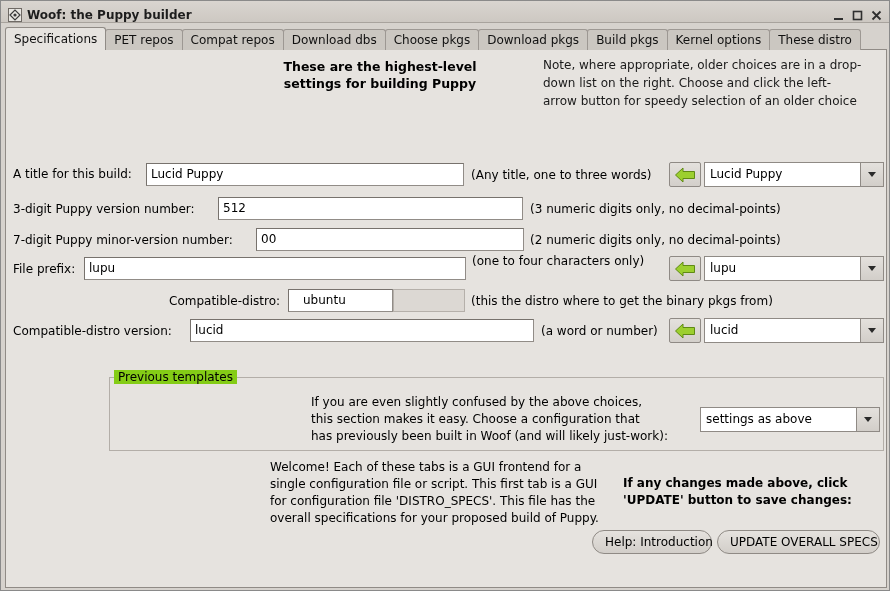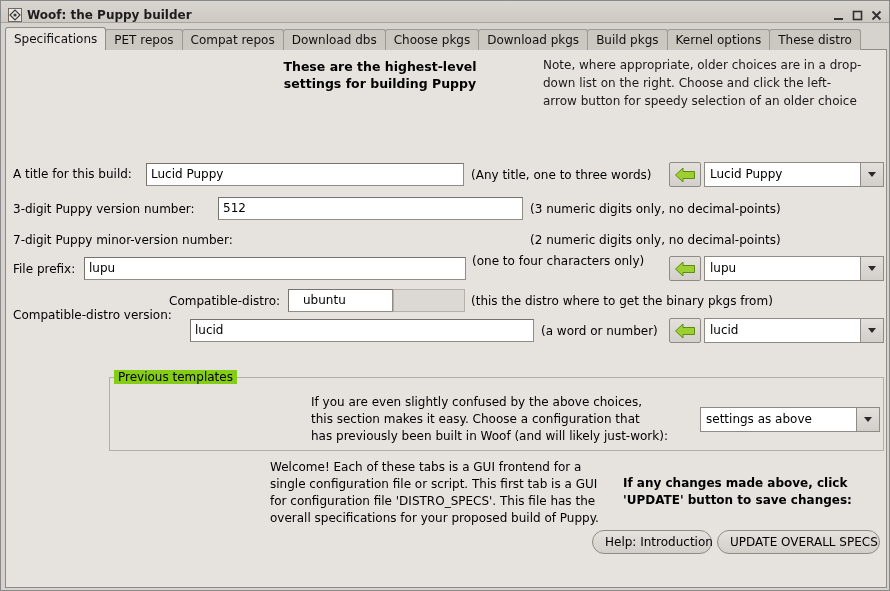--- a/index.html
+++ b/index.html
@@ -358,20 +358,21 @@
         <span class="combo-arrow">
             <span class="caret"></span>
           </span>
       </div>
 
       <div class="lbl" style="left:7px; top:152px;">3-digit Puppy version number:</div>
       <div class="entry" style="left:212px; top:147px; width:305px;">512</div>
       <div class="note" style="left:524px; top:152px;">(3 numeric digits only, no decimal-points)</div>
 
       <div class="lbl" style="left:7px; top:183px;">7-digit Puppy minor-version number:</div>
+      <div class="entry" style="left:250px; top:178px; width:268px;">00</div>
       <div class="note" style="left:524px; top:183px;">(2 numeric digits only, no decimal-points)</div>
 
       <div class="lbl" style="left:7px; top:212px;">File prefix:</div>
       <div class="entry" style="left:78px; top:207px; width:382px;">lupu</div>
       <div class="note" style="left:466px; top:204px;">(one to four characters only)</div>
       <div class="arrowbtn" style="left:663px; top:206px;">
         <svg width="22" height="16" viewBox="0 0 22 16">
           <path d="M9 1 L1.5 8 L9 15 L9 11.5 L20.5 11.5 L20.5 4.5 L9 4.5 Z" fill="#9ccf2f" stroke="#5f8a14" stroke-width="1"></path>
         </svg>
       </div>
@@ -380,21 +381,21 @@
         <span class="combo-arrow">
             <span class="caret"></span>
           </span>
       </div>
 
       <div class="lbl" style="left:163px; top:244px;">Compatible-distro:</div>
       <div class="entry" style="left:282px; top:239px; width:105px;padding-left:14px;">ubuntu</div>
       <div class="entry" style="left:387px; top:239px; width:72px; background:#dcd8d3; border-color:#b5b0aa;"></div>
       <div class="note" style="left:465px; top:244px;">(this the distro where to get the binary pkgs from)</div>
 
-      <div class="lbl" style="left:7px; top:258px;">Compatible-distro version:</div>
+      <div class="lbl" style="left:7px; top:274px;">Compatible-distro version:</div>
       <div class="entry" style="left:184px; top:269px; width:344px;">lucid</div>
       <div class="note" style="left:535px; top:274px;">(a word or number)</div>
       <div class="arrowbtn" style="left:663px; top:268px;">
         <svg width="22" height="16" viewBox="0 0 22 16">
           <path d="M9 1 L1.5 8 L9 15 L9 11.5 L20.5 11.5 L20.5 4.5 L9 4.5 Z" fill="#9ccf2f" stroke="#5f8a14" stroke-width="1"></path>
         </svg>
       </div>
       <div class="combo" style="left:698px; top:268px; width:180px;">
         <span class="combo-text">lucid</span>
         <span class="combo-arrow">

